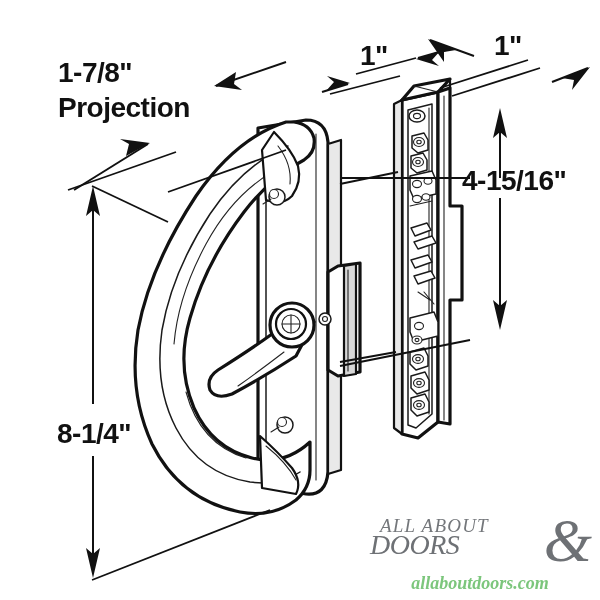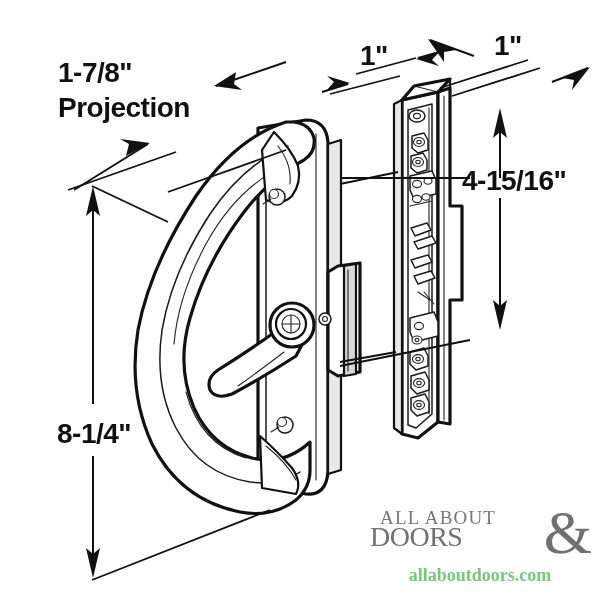--- a/index.html
+++ b/index.html
@@ -44,26 +44,27 @@
     font-weight: bold;
     font-size: 28px;
     fill: #111111;
     letter-spacing: -0.5px;
   }
 
   
   #brand-logo {
     position: absolute;
     right: 6px;
-    bottom: 16px;
+    bottom: 8px;
     width: 228px;
     text-align: center;
     font-family: "Liberation Serif", serif;
     line-height: 1;
     user-select: none;
+    font-style: italic;
   }
   .logo-row1 {
     display: block;
     color: #74777b;
     font-size: 19px;
     letter-spacing: 1.2px;
     text-align: left;
     padding-left: 14px;
     margin-bottom: -2px;
   }

